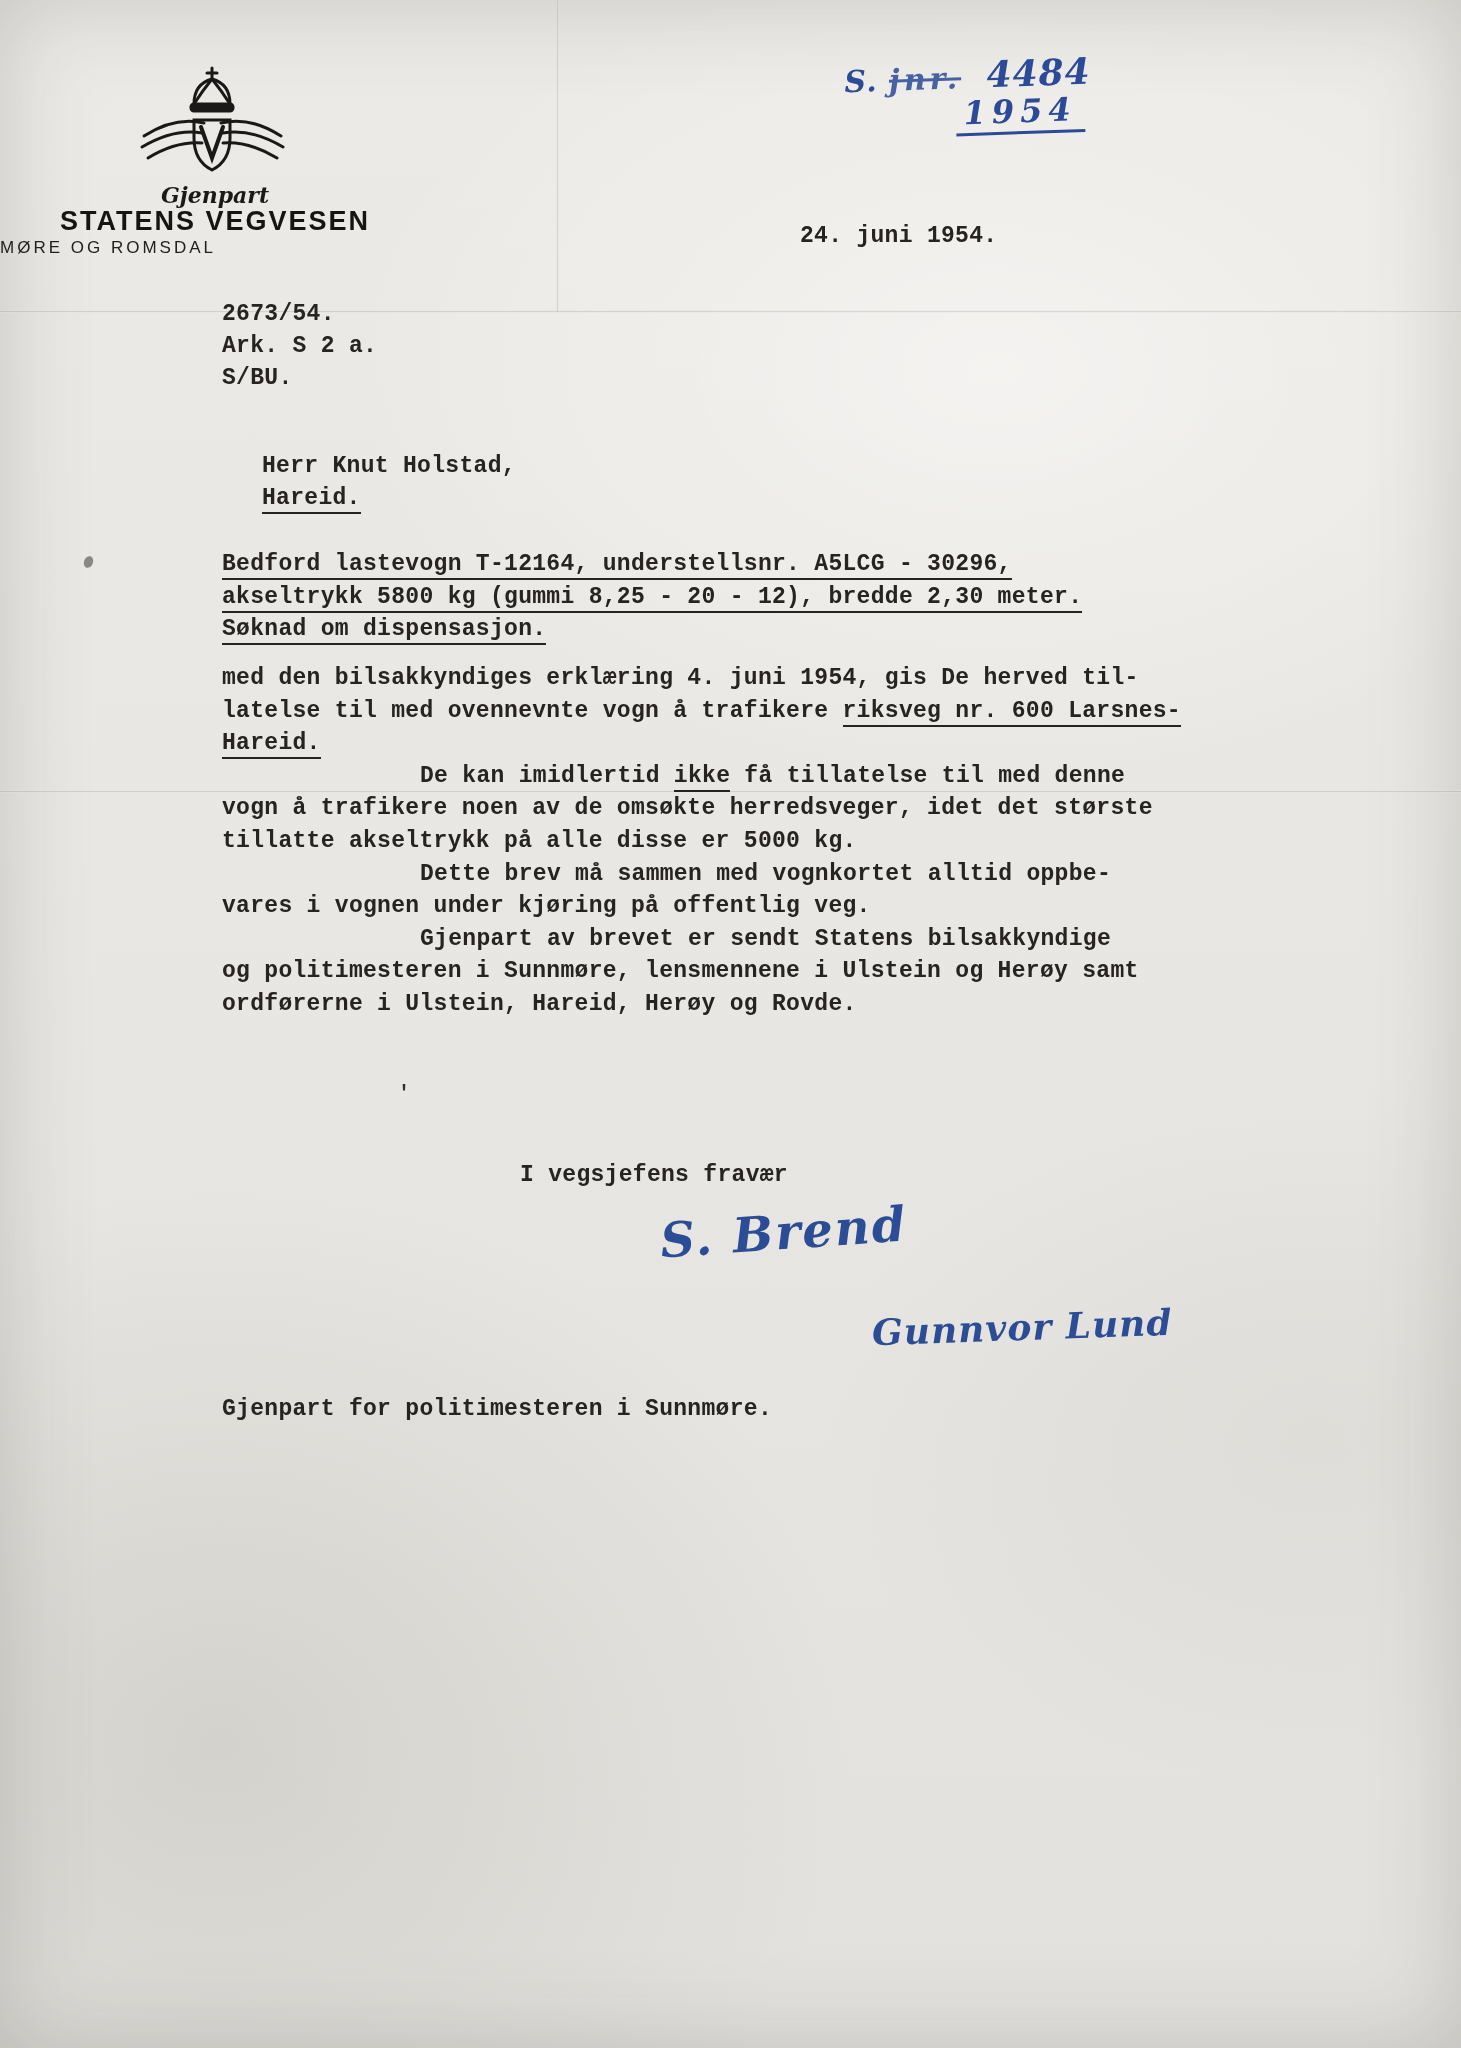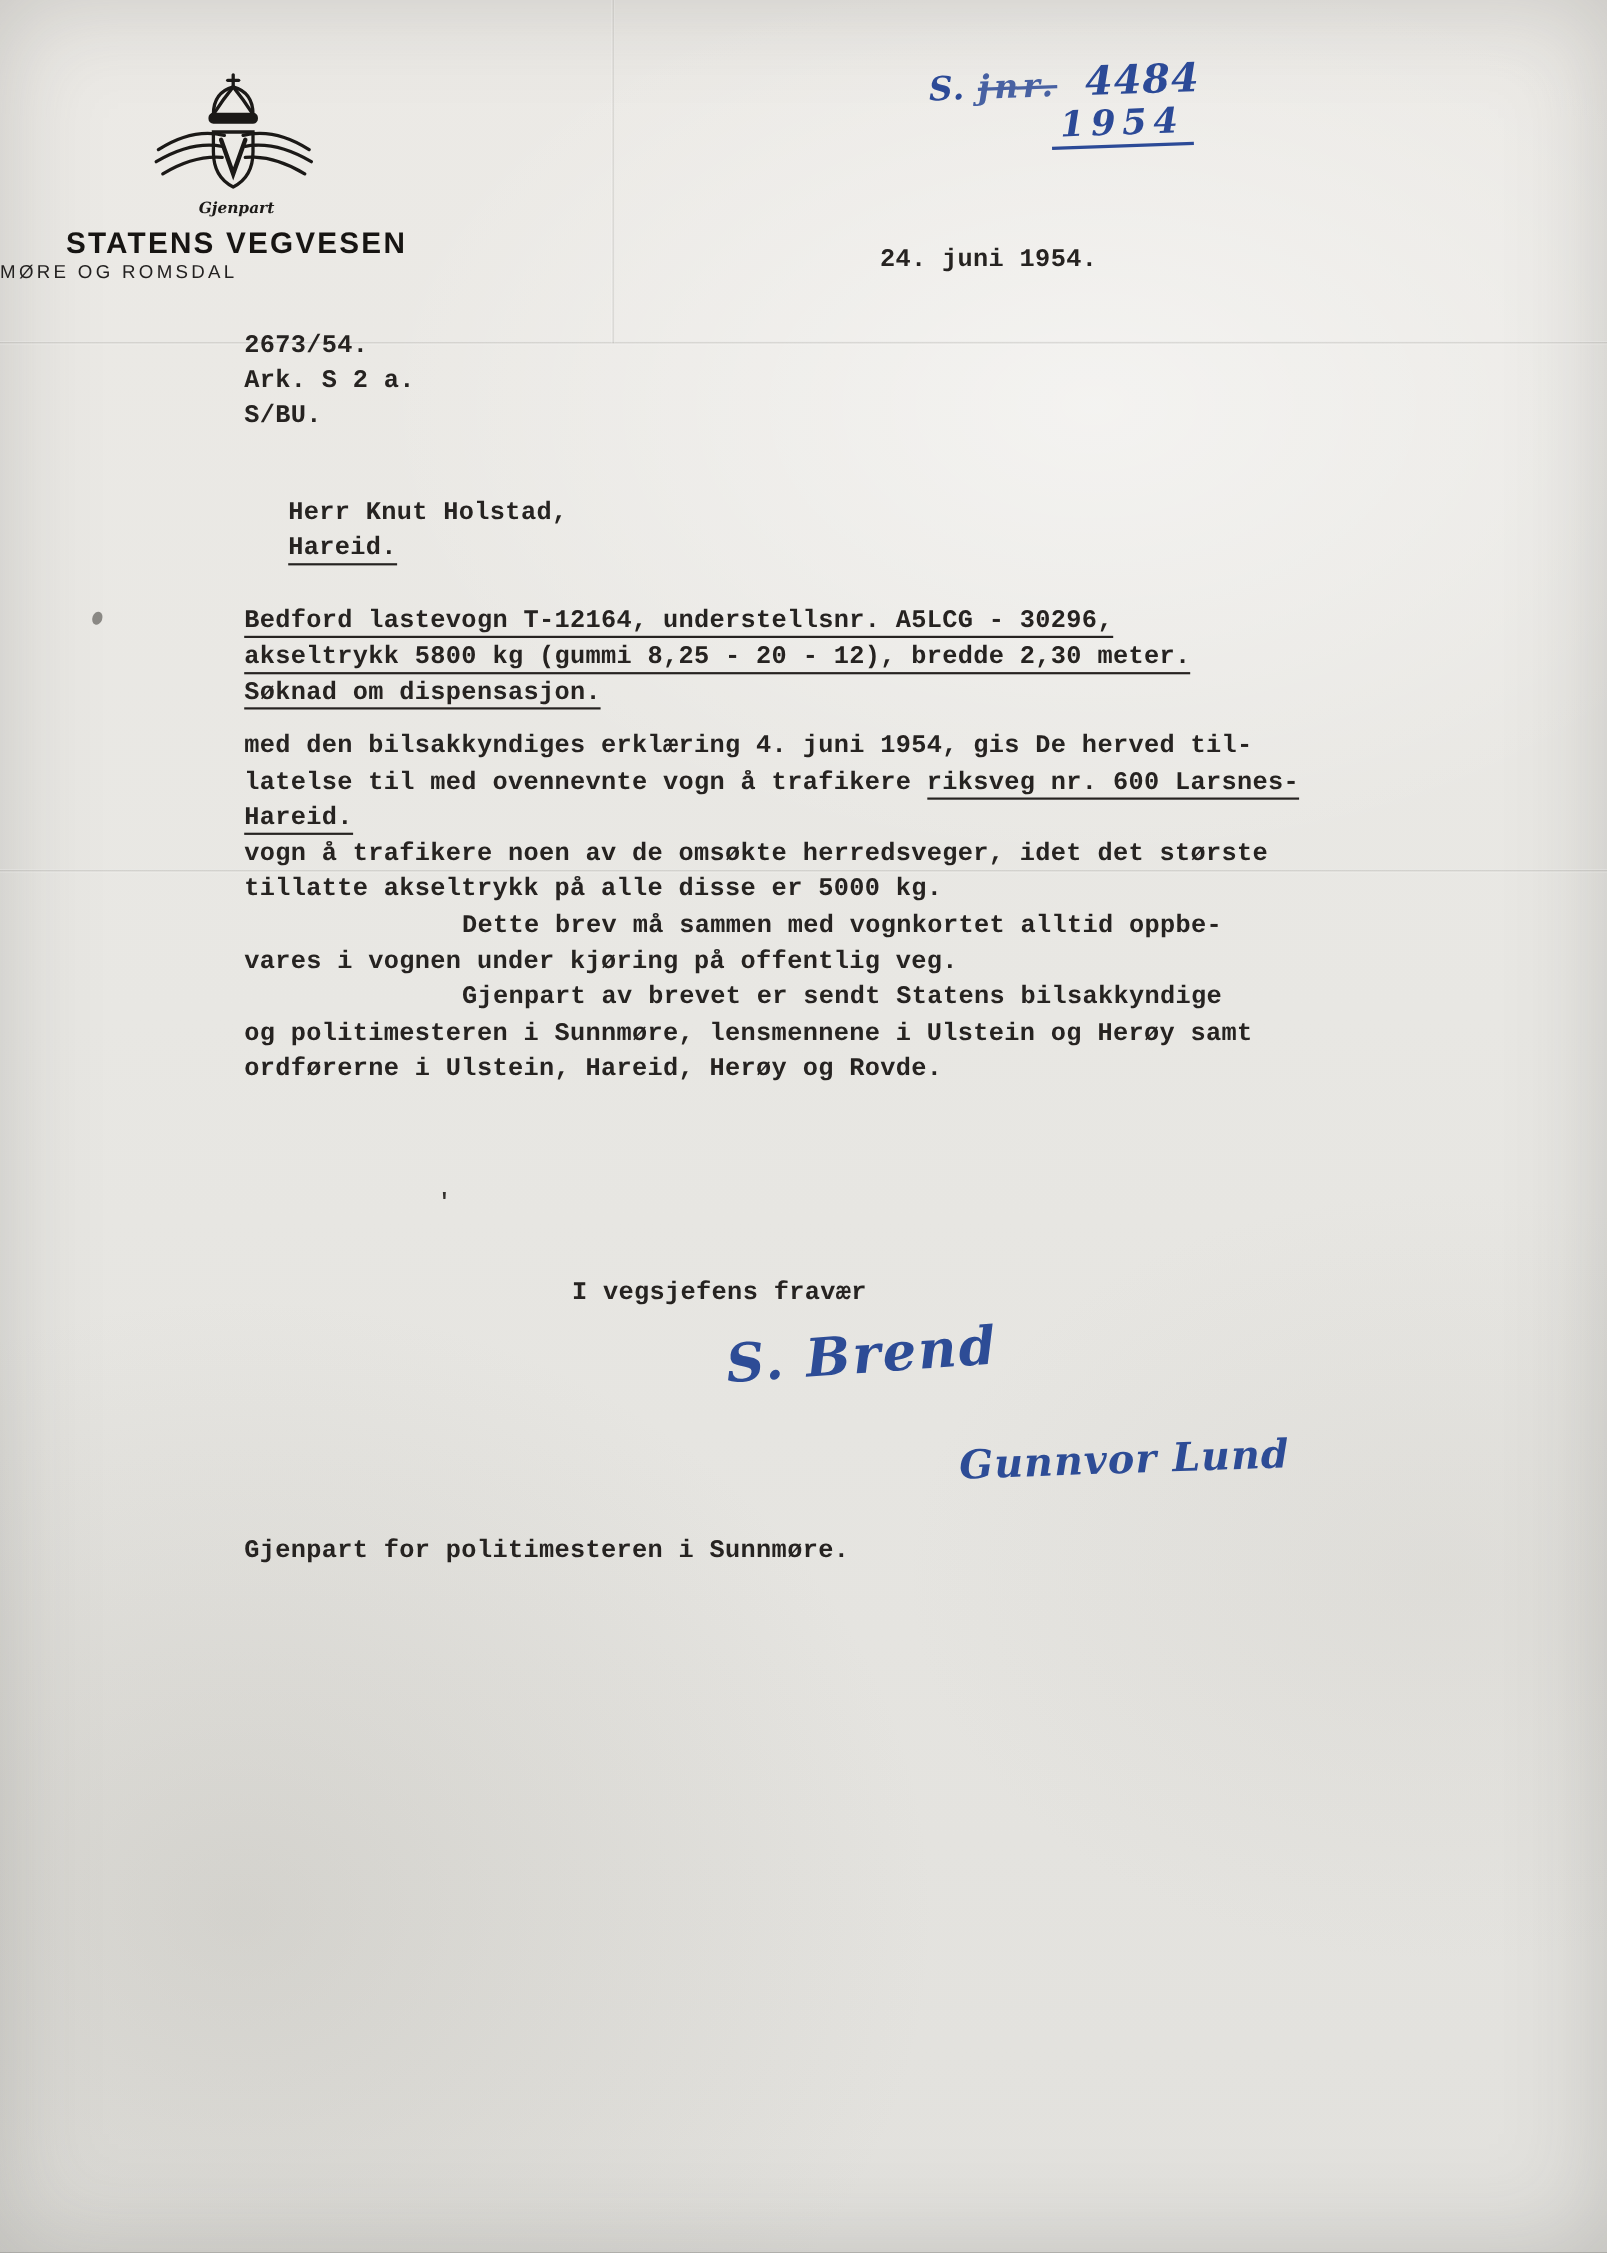--- a/index.html
+++ b/index.html
@@ -30,21 +30,21 @@
   }
   .annotation .line1{font-size:30px;letter-spacing:1px;}
   .annotation .crossed{text-decoration:line-through;opacity:0.85;letter-spacing:4px;}
   .annotation .big-number{font-size:36px;margin-left:14px;}
   .annotation .line2{font-size:32px;margin-left:110px;margin-top:-2px;
     border-bottom:3px solid #2c4a97;display:inline-block;padding:0 8px 1px 8px;letter-spacing:6px;}
   
   .logo{position:absolute;left:130px;top:66px;width:165px;height:118px;}
   .copy-label{
     position:absolute;left:0;top:182px;width:430px;text-align:center;
-    font-family:"DejaVu Serif",serif;font-style:italic;font-weight:700;font-size:14px;color:#1c1a18;
+    font-family:"DejaVu Serif",serif;font-style:italic;font-weight:700;font-size:22px;color:#1c1a18;
   }
   .org-name{
     position:absolute;left:0;top:206px;width:430px;text-align:center;
     font-family:"Liberation Sans","DejaVu Sans",sans-serif;font-weight:700;
     font-size:27px;letter-spacing:2px;color:#171513;
   }
   .org-region{
     position:absolute;left:0;top:238px;width:430px;text-align:left;
     font-family:"Liberation Sans","DejaVu Sans",sans-serif;font-weight:400;
     font-size:17px;letter-spacing:3px;color:#232120;
@@ -144,20 +144,21 @@
   <div class="subject">
     <div class="typed"><span class="u">Bedford lastevogn T-12164, understellsnr. A5LCG - 30296,</span></div>
     <div class="typed"><span class="u">akseltrykk 5800 kg (gummi 8,25 - 20 - 12), bredde 2,30 meter.</span></div>
     <div class="typed"><span class="u">Søknad om dispensasjon.</span></div>
   </div>
 
   <div class="body-block">
     <div class="typed line">med den bilsakkyndiges erklæring 4. juni 1954, gis De herved til-</div>
     <div class="typed line"><span>latelse til med ovennevnte vogn å trafikere </span><span class="u">riksveg nr. 600 Larsnes-</span></div>
     <div class="typed line"><span class="u">Hareid.</span></div>
+    <div class="typed line indent"><span>De kan imidlertid </span><span class="u">ikke</span><span> få tillatelse til med denne</span></div>
     <div class="typed line">vogn å trafikere noen av de omsøkte herredsveger, idet det største</div>
     <div class="typed line">tillatte akseltrykk på alle disse er 5000 kg.</div>
     <div class="typed line indent">Dette brev må sammen med vognkortet alltid oppbe-</div>
     <div class="typed line">vares i vognen under kjøring på offentlig veg.</div>
     <div class="typed line indent">Gjenpart av brevet er sendt Statens bilsakkyndige</div>
     <div class="typed line">og politimesteren i Sunnmøre, lensmennene i Ulstein og Herøy samt</div>
     <div class="typed line">ordførerne i Ulstein, Hareid, Herøy og Rovde.</div>
   </div>
 
   <div class="tick">'</div>

